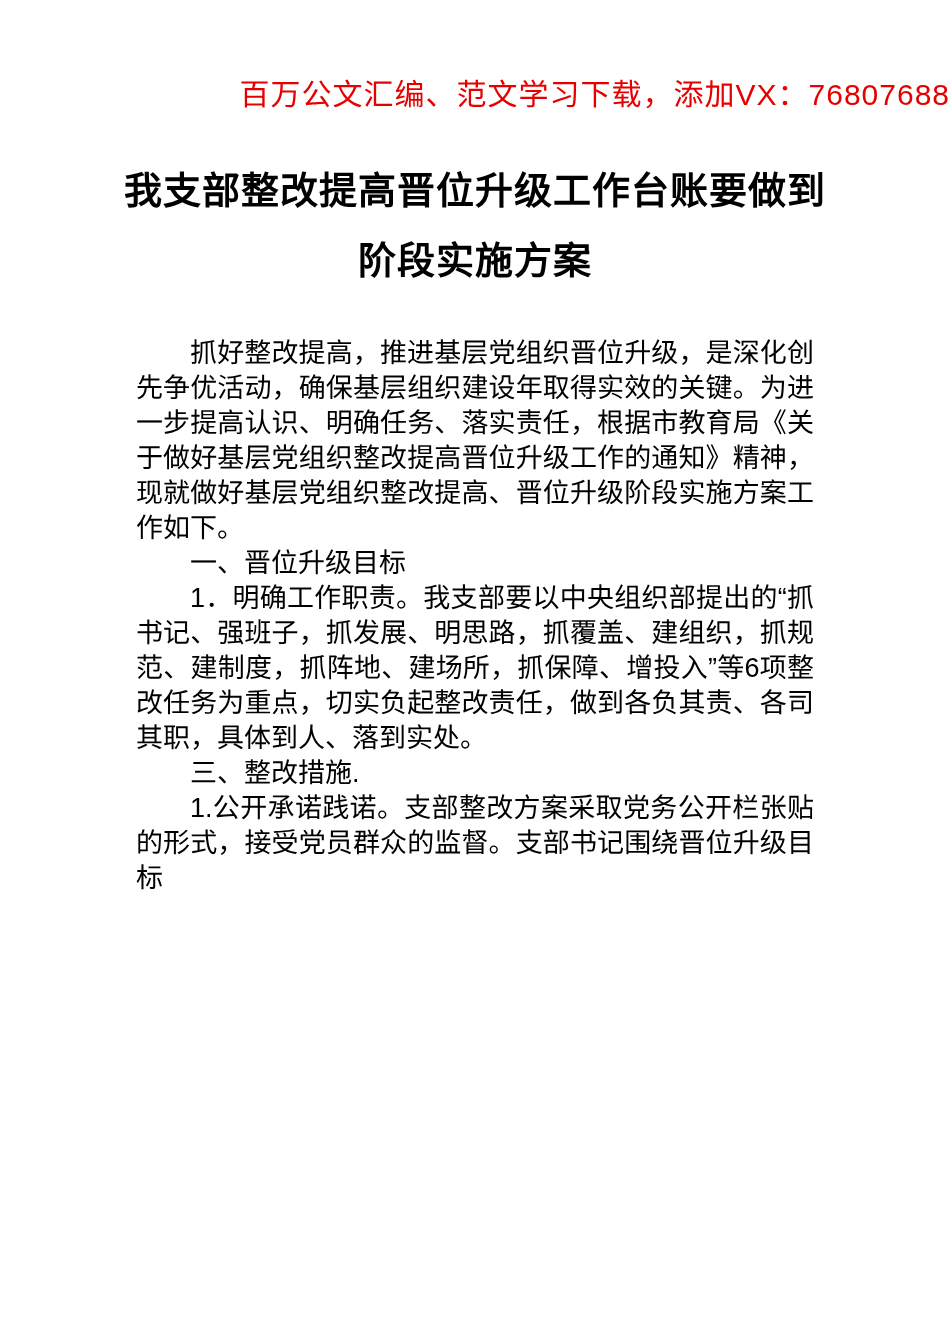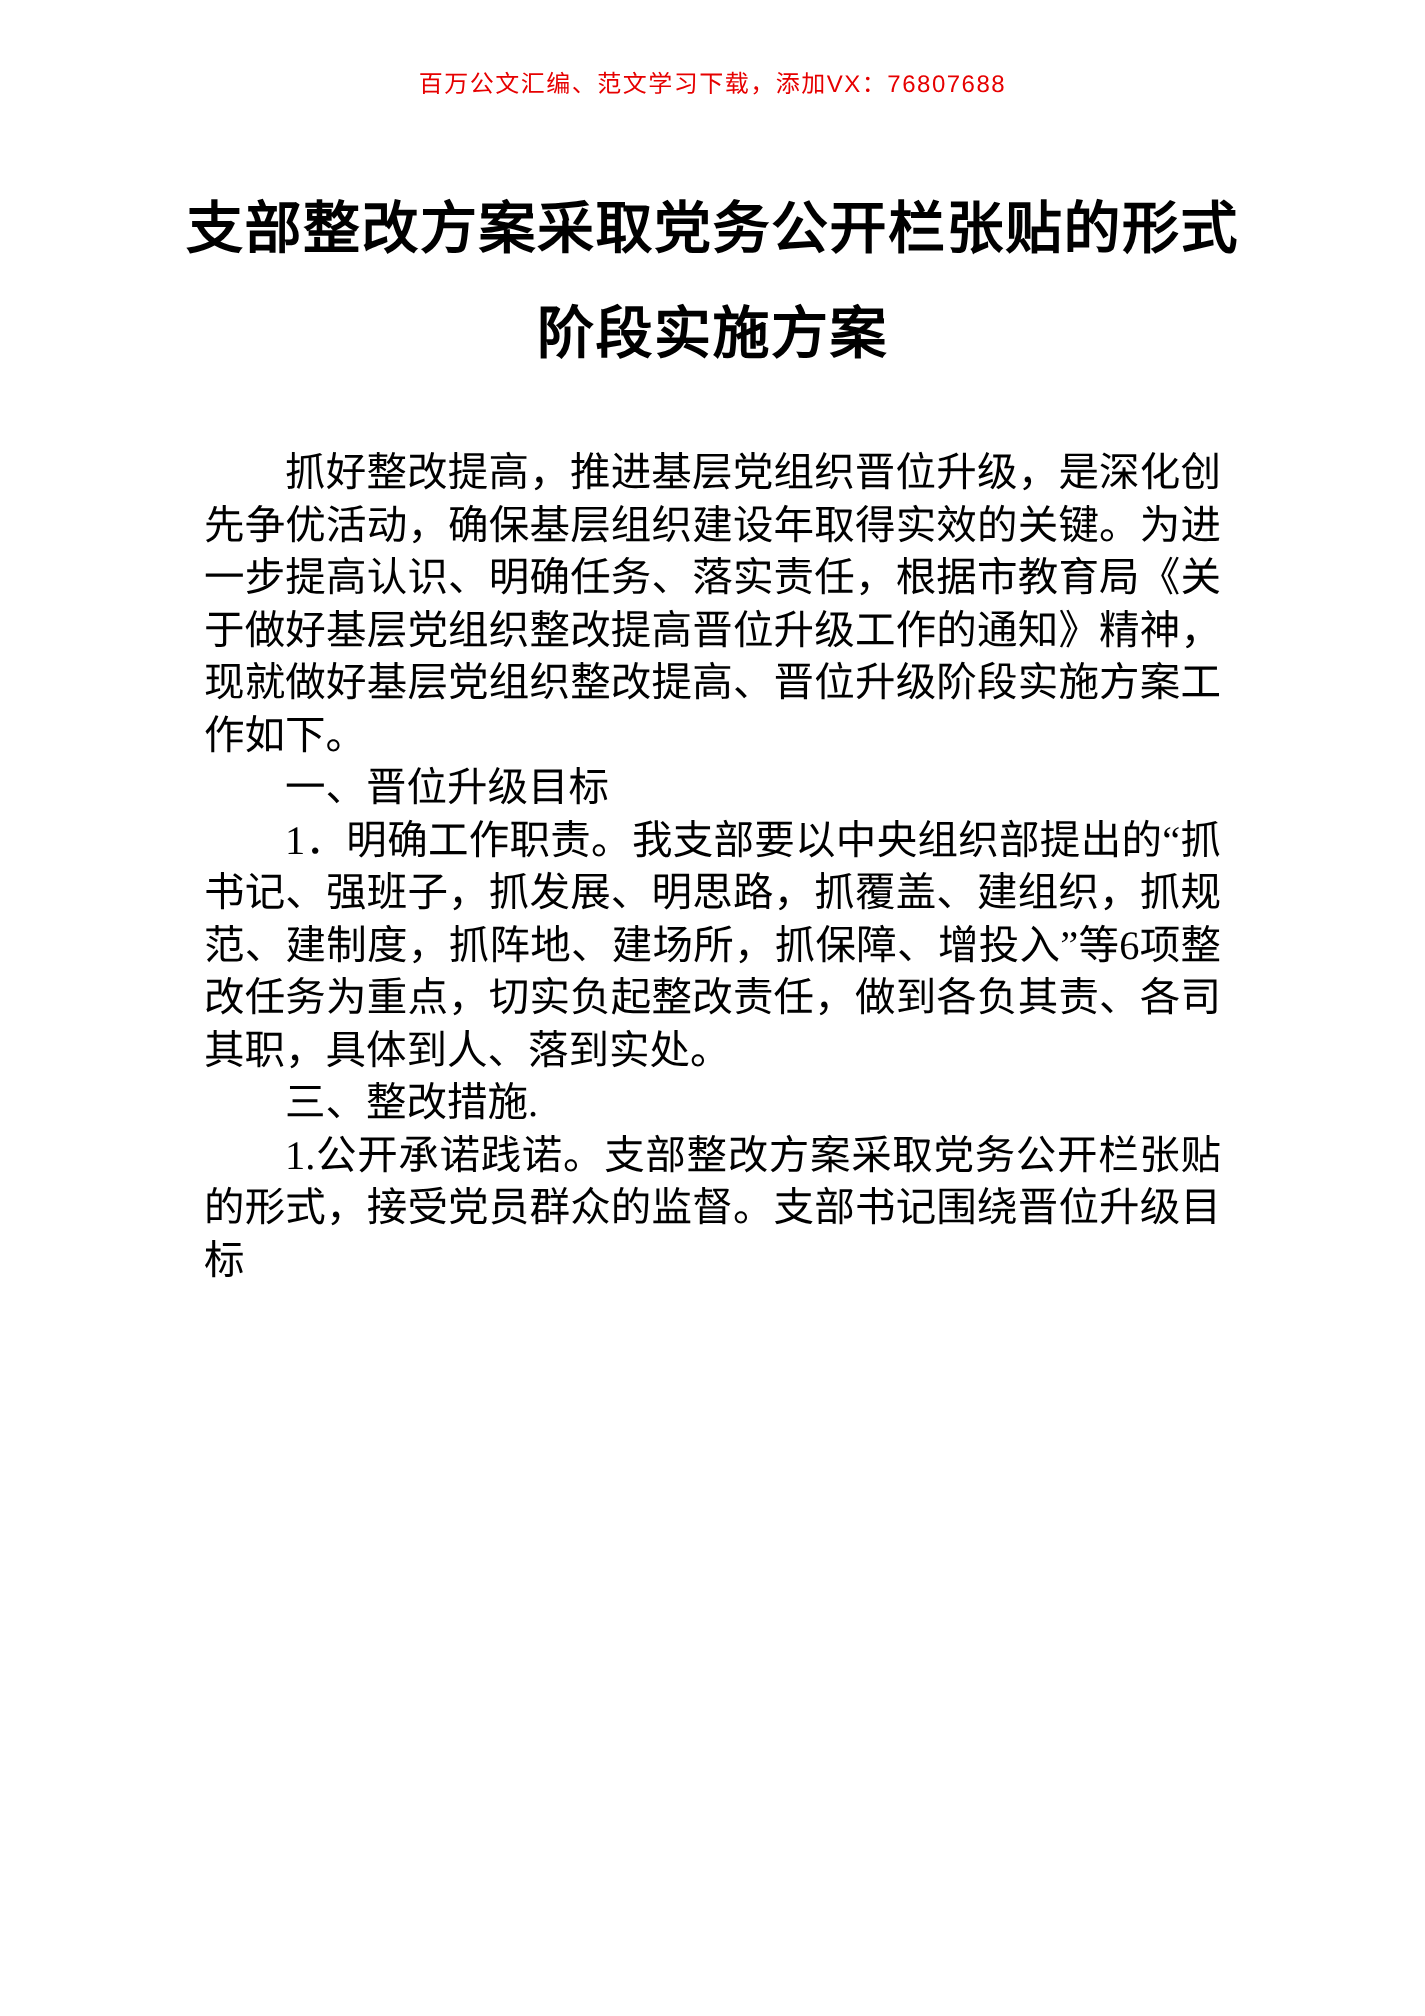--- a/index.html
+++ b/index.html
@@ -19,23 +19,23 @@
     font-family: "Liberation Sans", "DejaVu Sans", sans-serif;
     overflow: hidden;
   }
   .page {
     width: 950px;
     height: 1344px;
     background: var(--page-bg);
     box-sizing: border-box;
   }
   .notice {
-    padding-top: 44px;
-    text-align: center;
-    font-size: 16px;
+    padding-top: 82px;
+    text-align: right;
+    font-size: 30px;
     line-height: 26px;
     color: var(--notice-red);
     letter-spacing: 1px;
   }
   .doc-title {
     margin: 48px auto 0;
     width: 760px;
     text-align: center;
     font-size: 38px;
     line-height: 70px;
@@ -47,38 +47,37 @@
     display: block;
   }
   .body-text {
     width: 678px;
     margin: 40px auto 0;
     font-size: 27px;
     line-height: 35px;
     text-align: justify;
     text-justify: inter-ideograph;
     color: var(--text-color);
-    font-family: Liberation Serif, serif;
   }
   .body-text p {
     margin: 0;
     padding: 0;
     text-indent: 54px;
     word-break: break-all;
   }
 </style>
 </head>
 <body>
 
 <div class="page">
 
   <div class="notice">百万公文汇编、范文学习下载，添加VX：76807688</div>
 
   <h1 class="doc-title">
-    <span class="title-line">支部整改方案采取党务公开栏张贴的形式</span>
+    <span class="title-line">我支部整改提高晋位升级工作台账要做到</span>
     <span class="title-line">阶段实施方案</span>
   </h1>
 
   <div class="body-text" id="paragraphs">
       <p>抓好整改提高，推进基层党组织晋位升级，是深化创先争优活动，确保基层组织建设年取得实效的关键。为进一步提高认识、明确任务、落实责任，根据市教育局《关于做好基层党组织整改提高晋位升级工作的通知》精神，现就做好基层党组织整改提高、晋位升级阶段实施方案工作如下。</p>
       <p>一、晋位升级目标</p>
       <p>1．明确工作职责。我支部要以中央组织部提出的“抓书记、强班子，抓发展、明思路，抓覆盖、建组织，抓规范、建制度，抓阵地、建场所，抓保障、增投入”等6项整改任务为重点，切实负起整改责任，做到各负其责、各司其职，具体到人、落到实处。</p>
       <p>三、整改措施.</p>
       <p>1.公开承诺践诺。支部整改方案采取党务公开栏张贴的形式，接受党员群众的监督。支部书记围绕晋位升级目标</p>
     </div>

